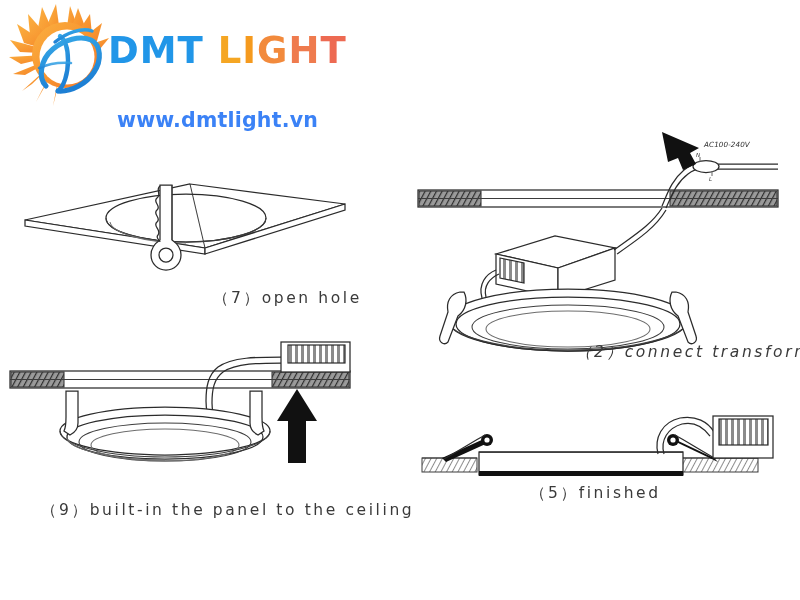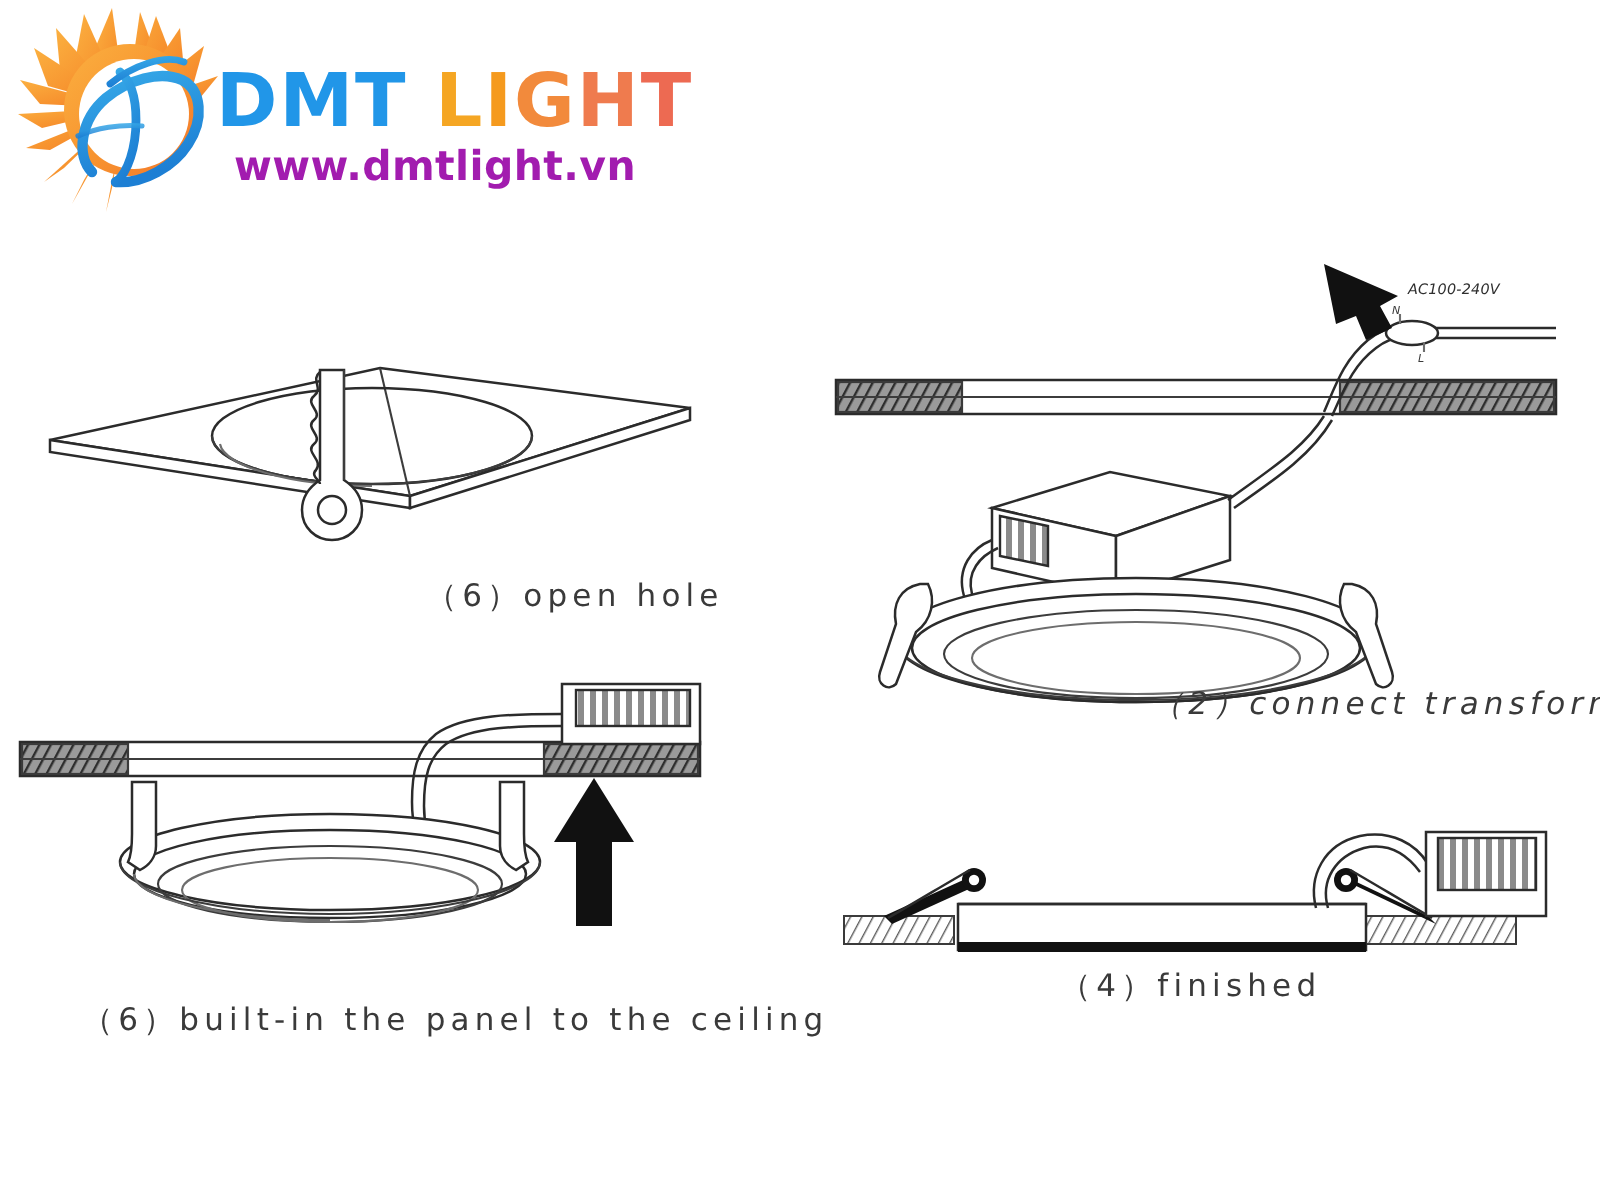--- a/index.html
+++ b/index.html
@@ -57,24 +57,25 @@
   .brand-l { color: #f5a623; }
   .brand-i { color: #f59a1e; }
   .brand-g { color: #f28a3c; }
   .brand-h { color: #ef7b4e; }
   .brand-t { color: #ed6a52; }
   .brand-url {
     font-family: "DejaVu Sans", sans-serif;
     font-weight: bold;
     font-size: 20.5px;
     letter-spacing: 0.2px;
-    color: #a21caf;
+    color: #3b82f6;
     line-height: 26px;
     margin-left: 9px;
     white-space: nowrap;
+    margin-top: 37px;
   }
 
   
   #diagram {
     position: absolute;
     left: 0;
     top: 118px;
     width: 800px;
     height: 482px;
   }
@@ -211,21 +212,21 @@
           <path class="fill-w" d="M160,57 L172,57 L172,112 C178,116 181,121 181,127 C181,136 174,142 166,142
                    C158,142 151,136 151,127 C151,121 154,116 160,112 Z"></path>
           <circle class="fill-w" cx="166" cy="127" r="7"></circle>
           <path class="ln" d="M160,58 C155,62 162,66 157,70 C152,74 162,78 157,82
                    C152,86 162,90 157,94 C152,98 162,102 158,107 C155,110 160,112 160,114"></path>
           <path class="ln-t" d="M172,57 L172,112"></path>
         </g>
         </svg>
         <div></div>
 
-      <div class="caption" id="caption-1">（6）open hole</div>
+      <div class="caption" id="caption-1">（7）open hole</div>
     </div>
 
     <div class="panel" id="panel-2">
       <svg width="400" height="250" viewBox="0 0 400 250">
 
         <g>
           <rect class="fill-w" x="18" y="70" width="360" height="17"></rect>
           <rect class="hatchfill" x="19" y="71" width="62" height="15"></rect>
           <rect class="hatchfill" x="270" y="71" width="107" height="15"></rect>
           <line class="ln-t" x1="18" y1="78.5" x2="378" y2="78.5"></line>
@@ -305,21 +306,21 @@
 
         <g>
           <path class="fill-w" d="M66,68 L78,68 L78,100 C78,106 74,110 70,112 L64,108 C66,104 66,98 66,94 Z"></path>
           <path class="fill-w" d="M250,68 L262,68 L262,94 C262,98 262,104 264,108 L258,112 C254,110 250,106 250,100 Z"></path>
         </g>
 
         <g>
           <polygon class="solid-k" points="297,66 317,98 306,98 306,140 288,140 288,98 277,98"></polygon>
         </g>
       </svg>
-      <div class="caption" id="caption-3">（6）built-in the panel to the ceiling</div>
+      <div class="caption" id="caption-3">（9）built-in the panel to the ceiling</div>
     </div>
 
     <div class="panel" id="panel-4">
       <svg width="400" height="150" viewBox="0 0 400 150">
 
         <g>
           <rect class="hatchfill2" x="22" y="70" width="55" height="14"></rect>
           <rect class="hatchfill2" x="280" y="70" width="78" height="14"></rect>
           <line class="ln-t" x1="22" y1="70" x2="77" y2="70"></line>
           <line class="ln-t" x1="280" y1="70" x2="358" y2="70"></line>
@@ -345,17 +346,17 @@
         <g>
           <path class="ln" d="M258,66 C254,50 262,34 280,30 C296,27 308,34 314,44"></path>
           <path class="ln" d="M264,66 C260,52 268,40 282,36 C295,33 304,40 310,48"></path>
         </g>
 
         <g>
           <rect class="fill-w" x="313" y="28" width="60" height="42"></rect>
           <rect class="ribfill" x="319" y="31" width="49" height="26"></rect>
         </g>
       </svg>
-      <div class="caption" id="caption-4">（4）finished</div>
+      <div class="caption" id="caption-4">（5）finished</div>
     </div>
 
   </div>
 </div>
 
 </body></html>

